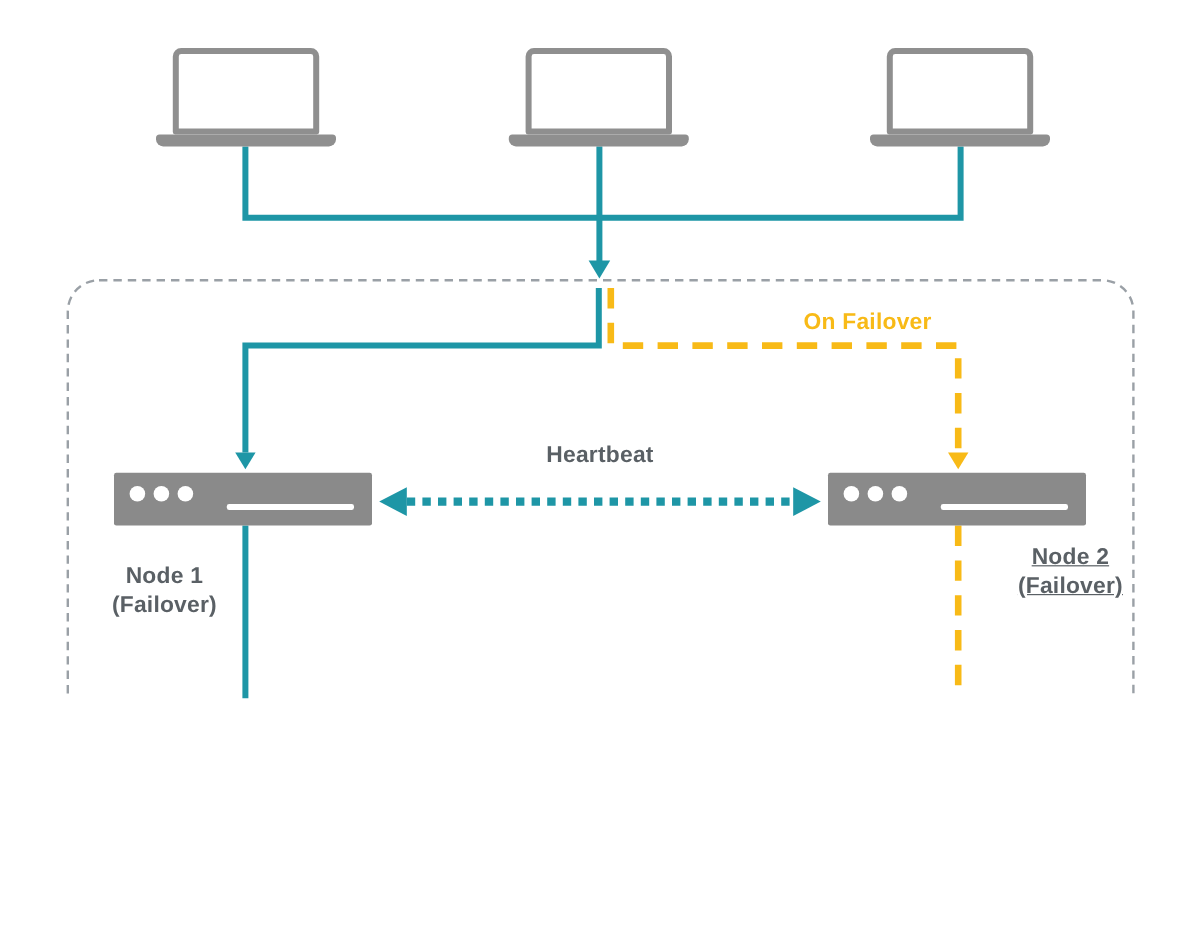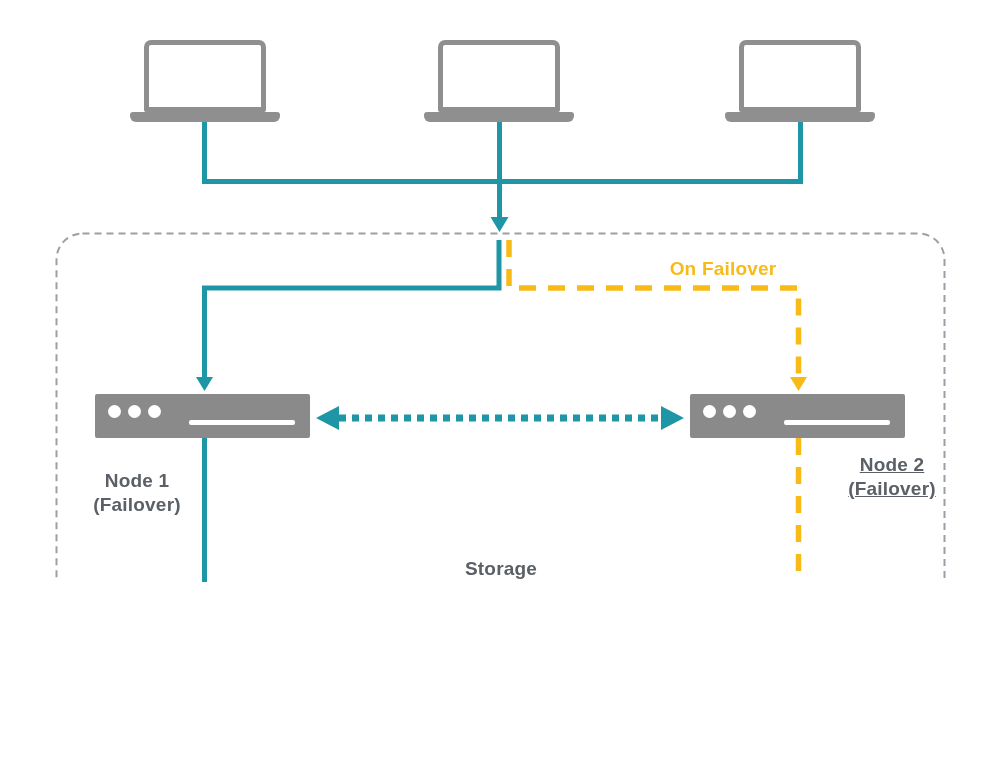--- a/index.html
+++ b/index.html
@@ -103,32 +103,32 @@
 
   <div class="server" style="left:690px;top:394px;">
     <span class="dot d1"></span>
     <span class="dot d2"></span>
     <span class="dot d3"></span>
     <span class="slit"></span>
   </div>
 
   <div class="lbl failover" style="left:613px;top:257px;">On Failover</div>
 
+  <div class="lbl" style="left:390px;top:368px;">Heartbeat</div>
 
   <div class="lbl" style="left:27px;top:469px;">
     <div>Node 1</div>
     <div>(Failover)</div>
   </div>
 
   <div class="lbl" style="left:782px;top:453px;text-decoration:underline;">
     <div>Node 2</div>
     <div>(Failover)</div>
   </div>
 
-  <div class="lbl" style="left:391px;top:557px;">Storage</div>
 
   <div class="storage-box">
     <div class="disk-bar"></div>
     <div class="disk-bar"></div>
     <div class="disk-bar"></div>
     <div class="disk-bar"></div>
     <div class="disk-bar"></div>
     <div class="disk-bar"></div>
     <div class="disk-bar"></div>
     <div class="disk-bar"></div>

